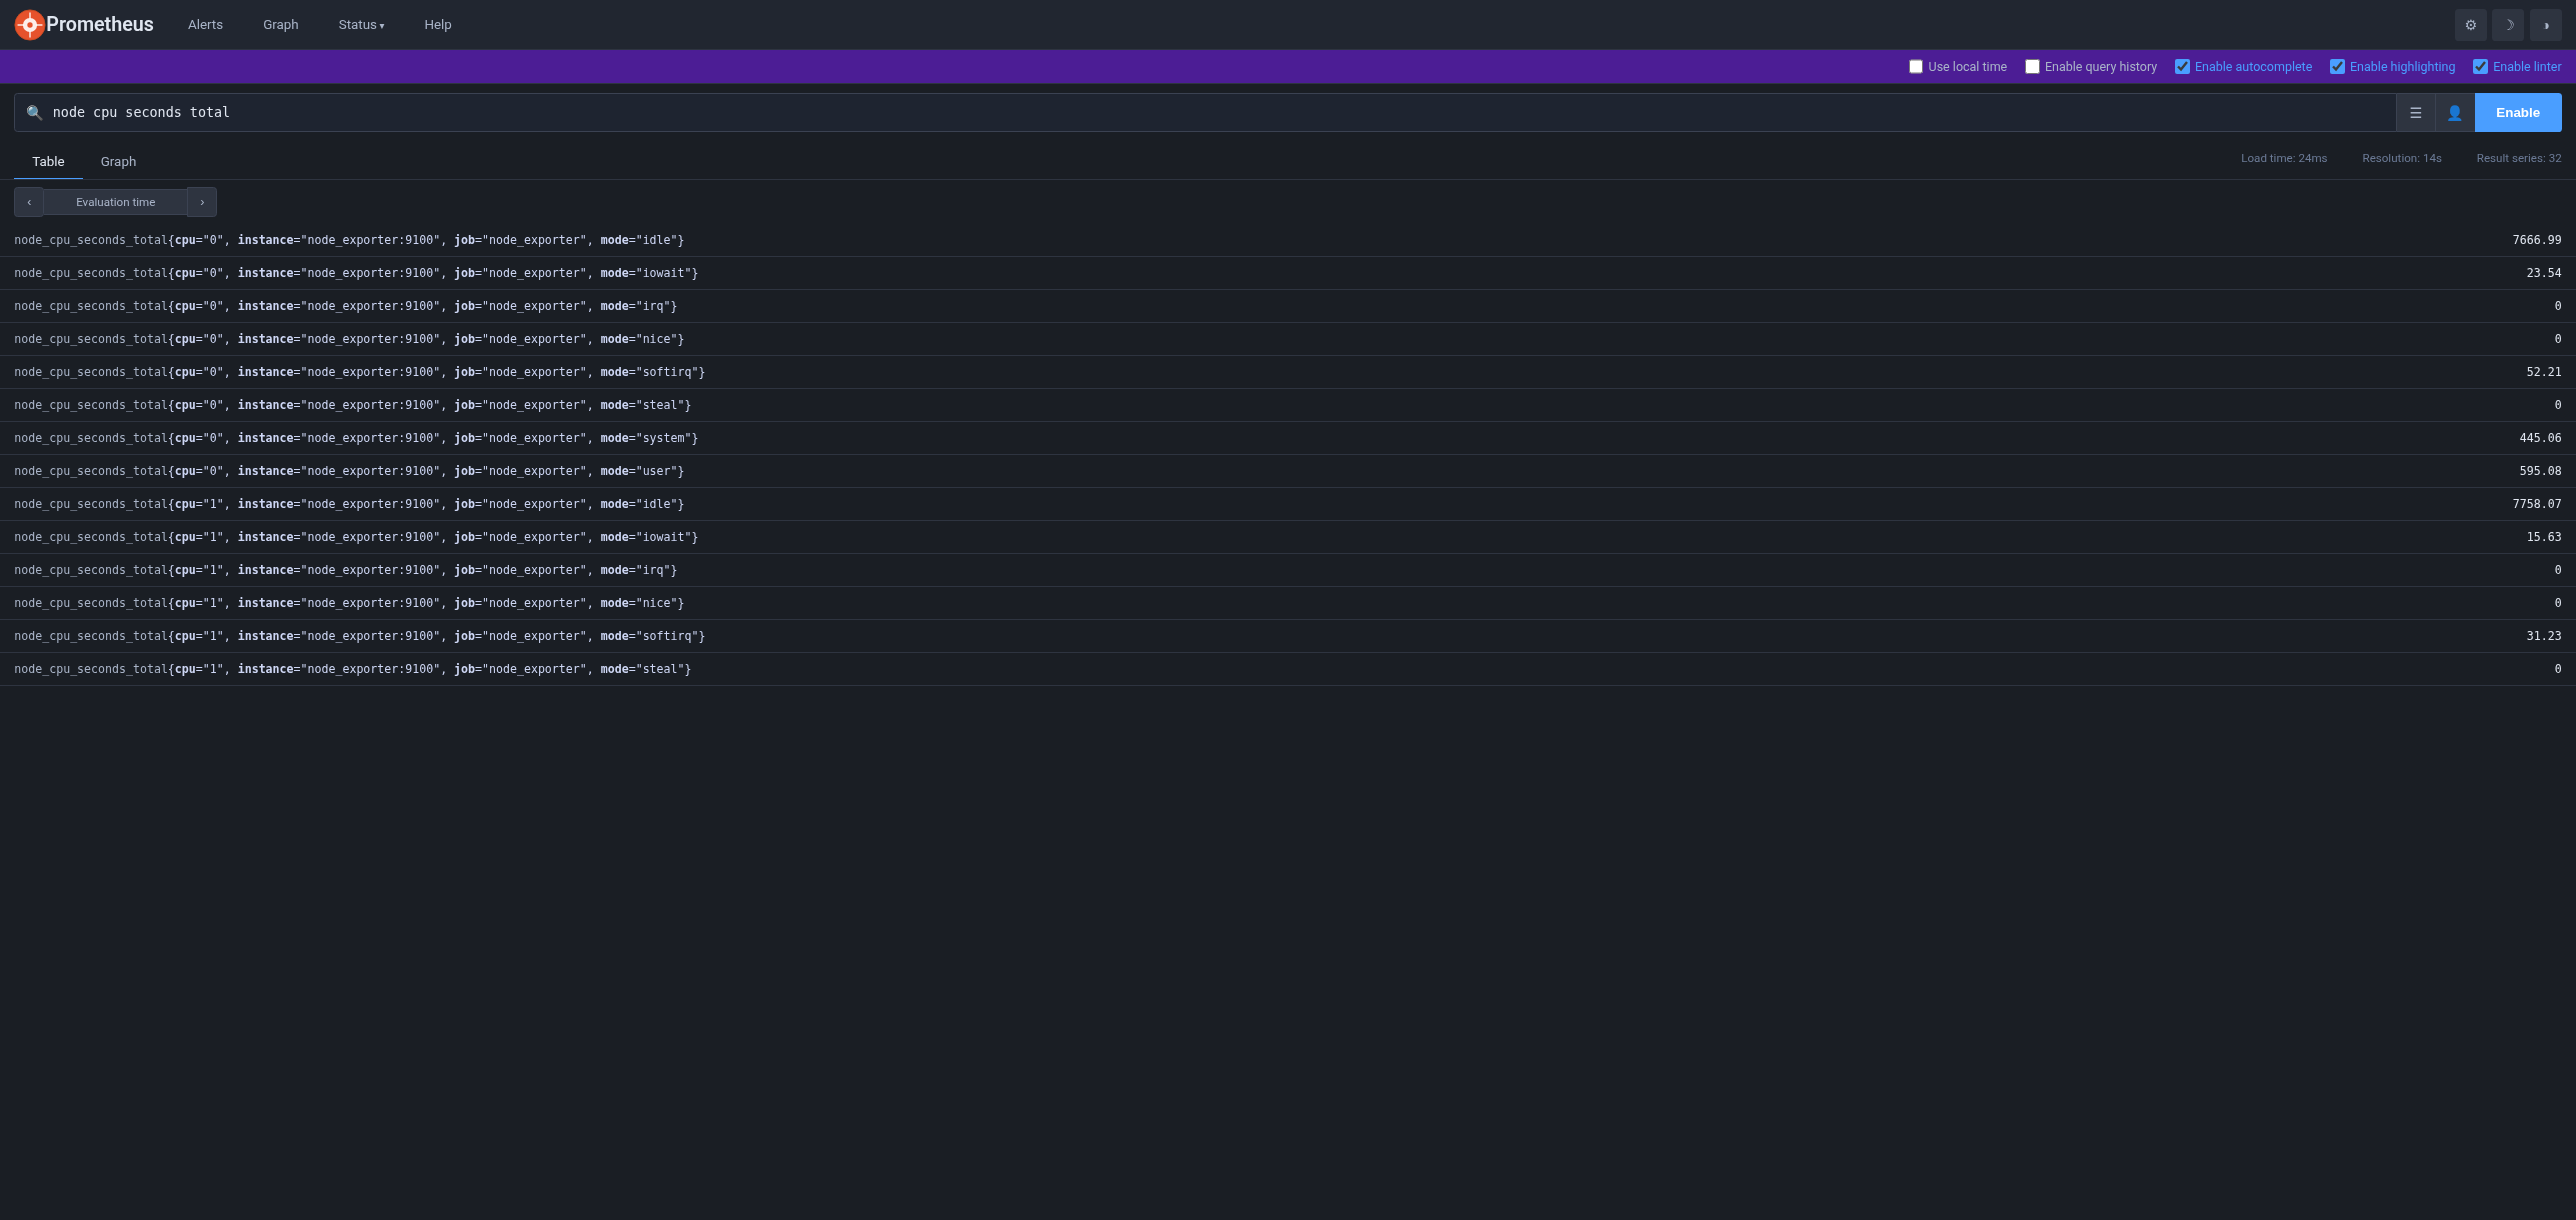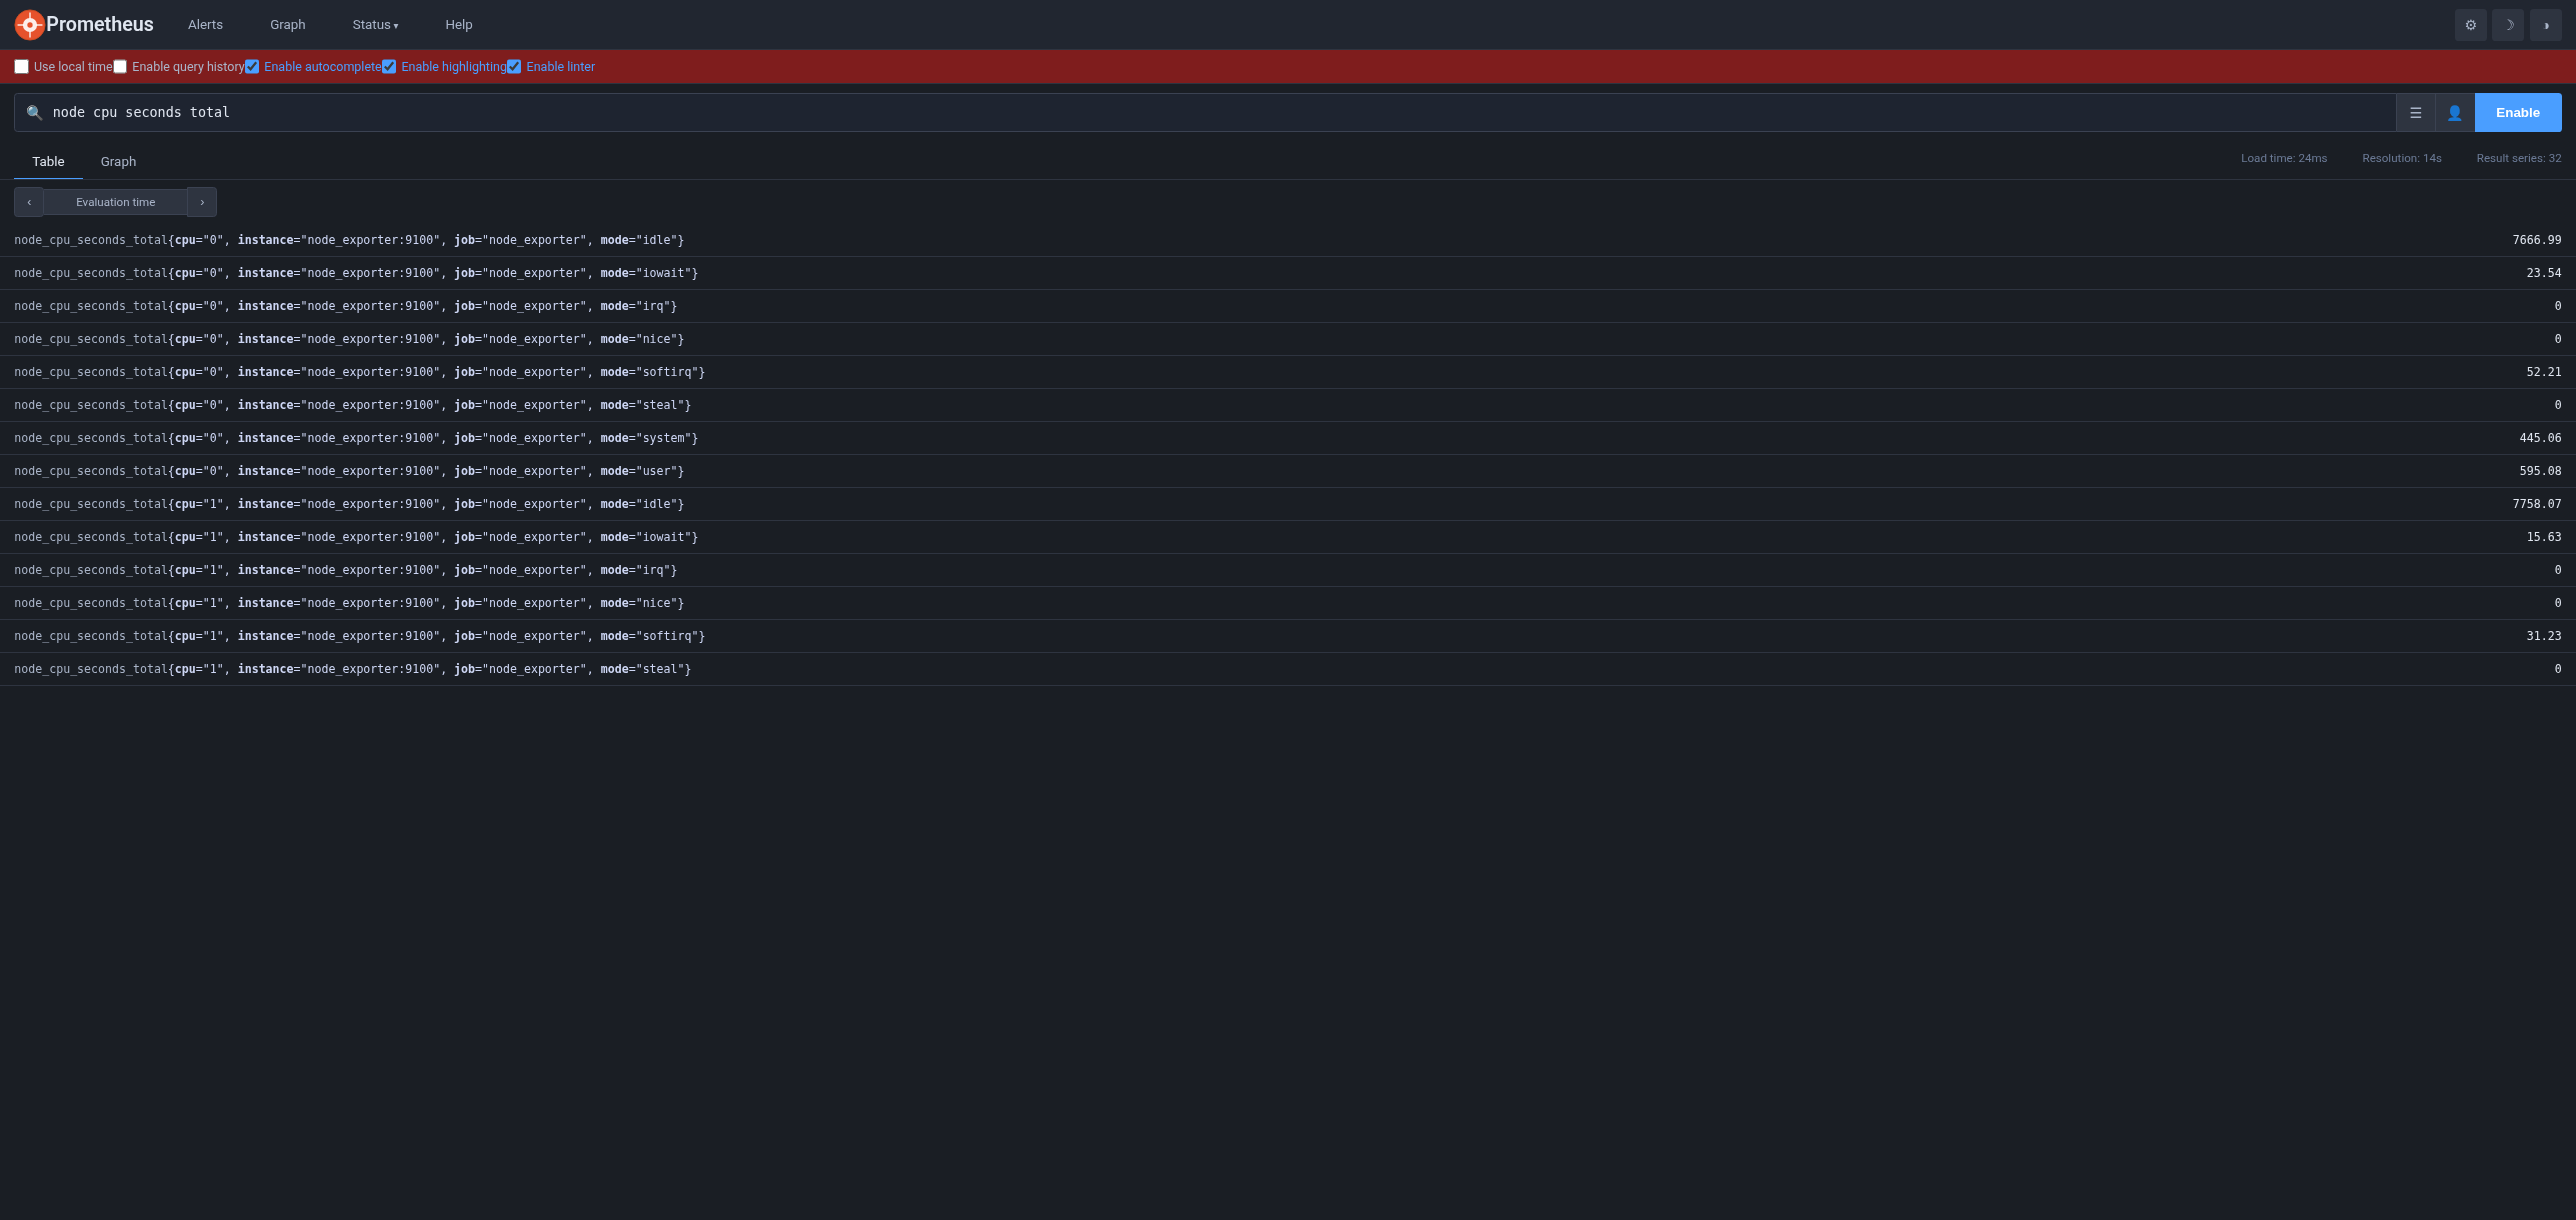--- a/index.html
+++ b/index.html
@@ -29,21 +29,21 @@
       height: 32px;
     }
     .brand-name {
       font-size: 19.7px;
       font-weight: 600;
       color: #e0e6f0;
     }
     .nav-links {
       display: flex;
       align-items: flex-end;
-      gap: 22px;
+      gap: 15px;
       flex: 1;
     }
     .nav-link {
       color: #a9b4c8;
       padding: 7.2px 12.5px;
       border-radius: 3.6px;
       cursor: pointer;
       font-size: 13.4px;
     }
     .nav-link.has-arrow::after { content: ' ▾'; font-size: 9.8px; }
@@ -63,23 +63,25 @@
       justify-content: center;
       cursor: pointer;
       color: #a9b4c8;
       font-size: 14.3px;
     }
 
     
     .toolbar {
       display: flex;
       align-items: center;
+      gap: 18px;
       padding: 9px 14.3px;
-      background: #7f1d1d;
+      background: #4c1d95;
       border-bottom: 0.9px solid #2e3440;
+      justify-content: flex-end;
     }
     .checkbox-item {
       display: flex;
       align-items: center;
       gap: 5.4px;
       cursor: pointer;
       font-size: 12.5px;
       color: #a9b4c8;
     }
     .checkbox-item input[type="checkbox"] {

